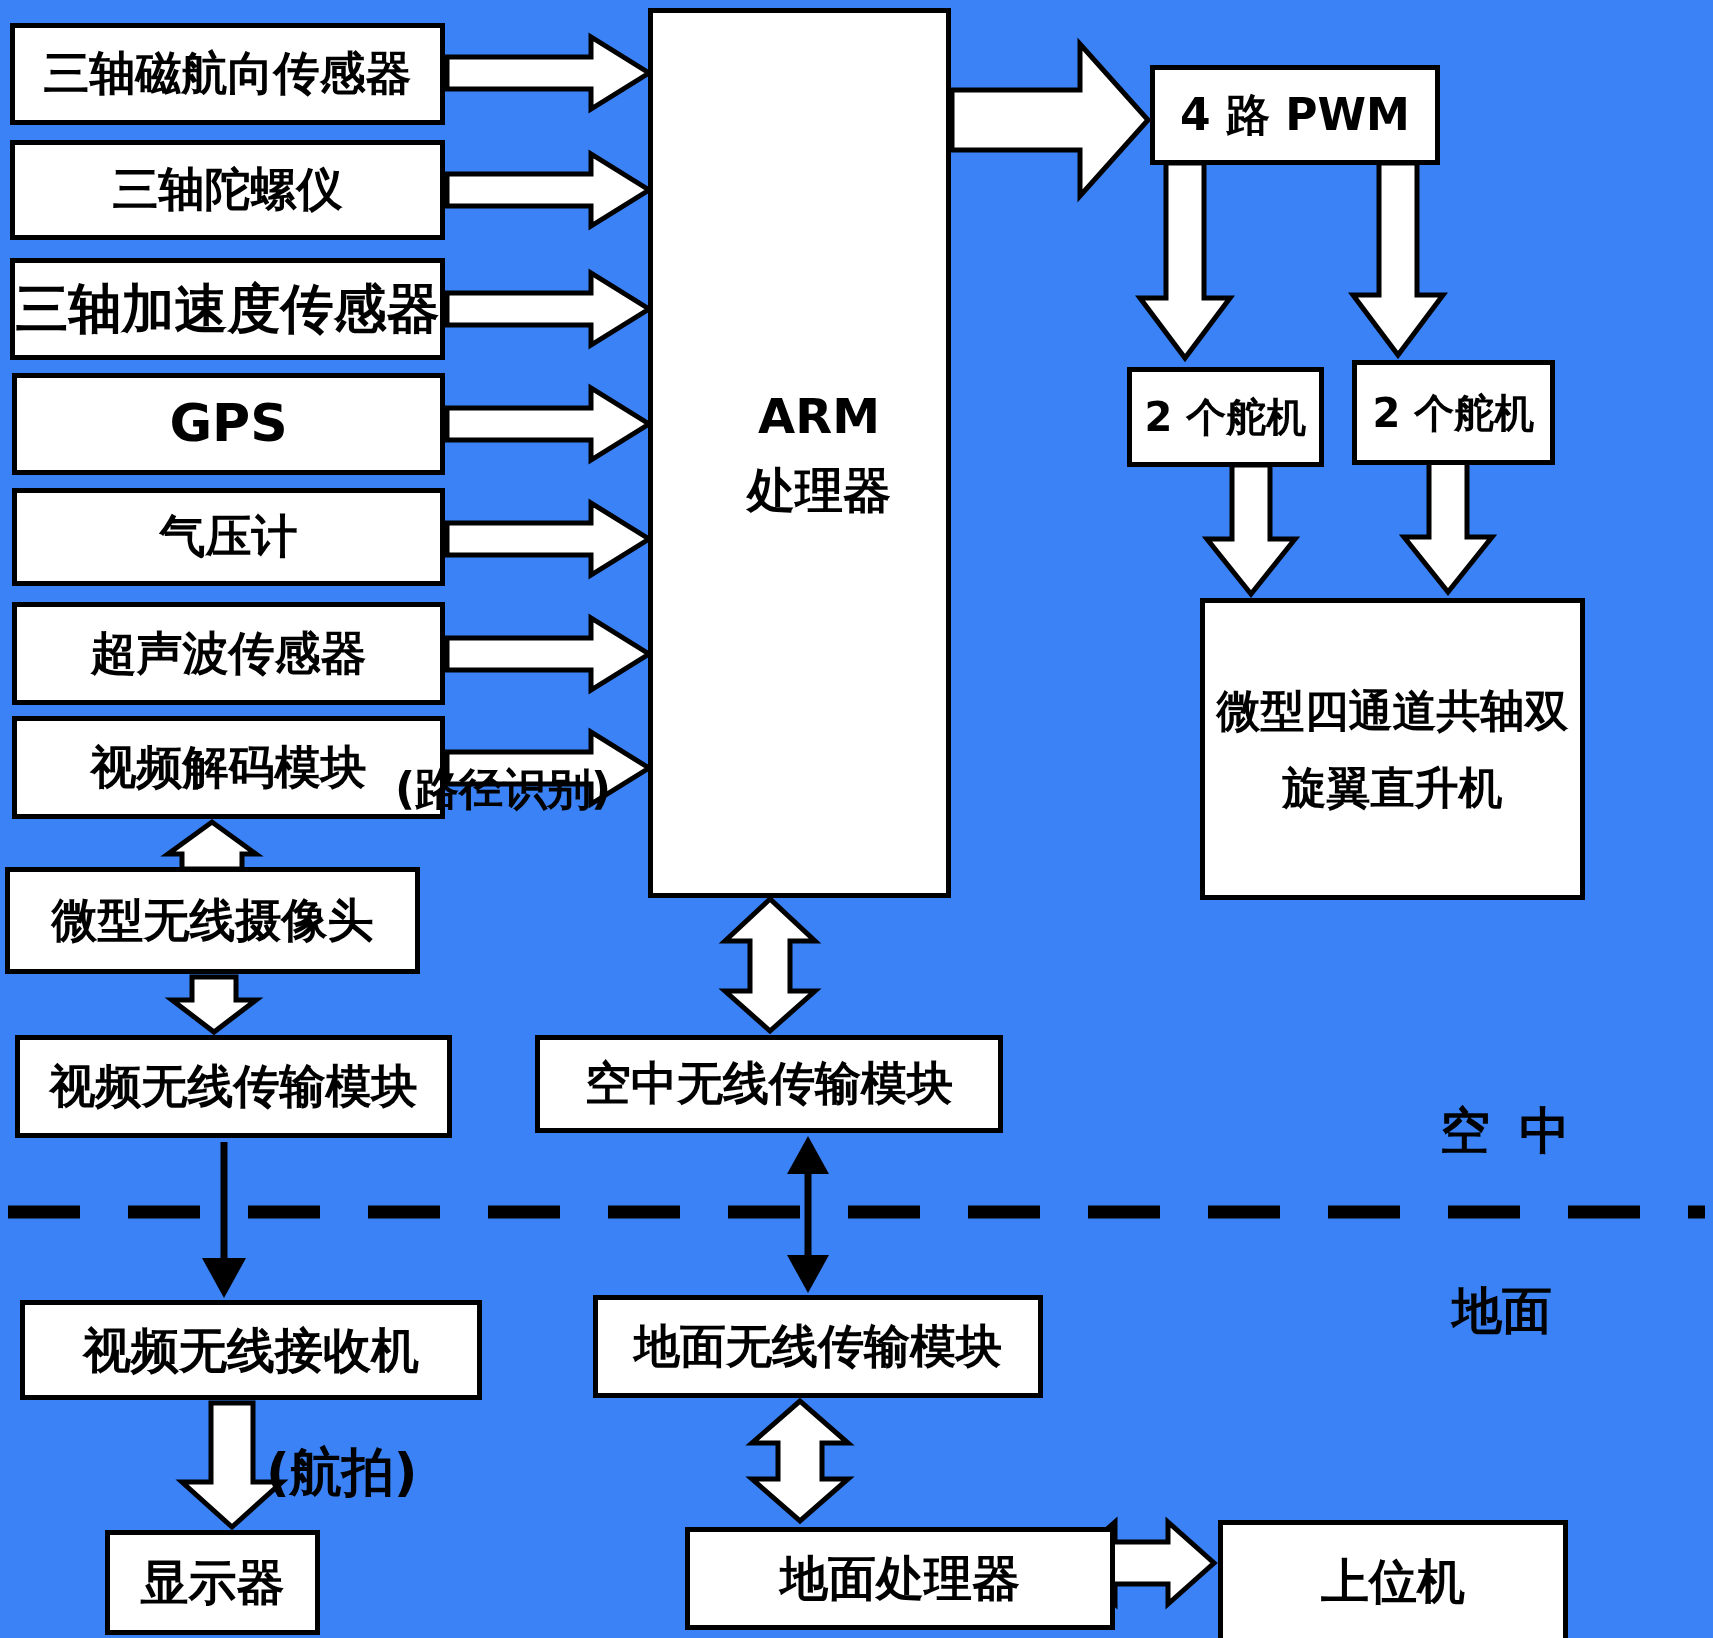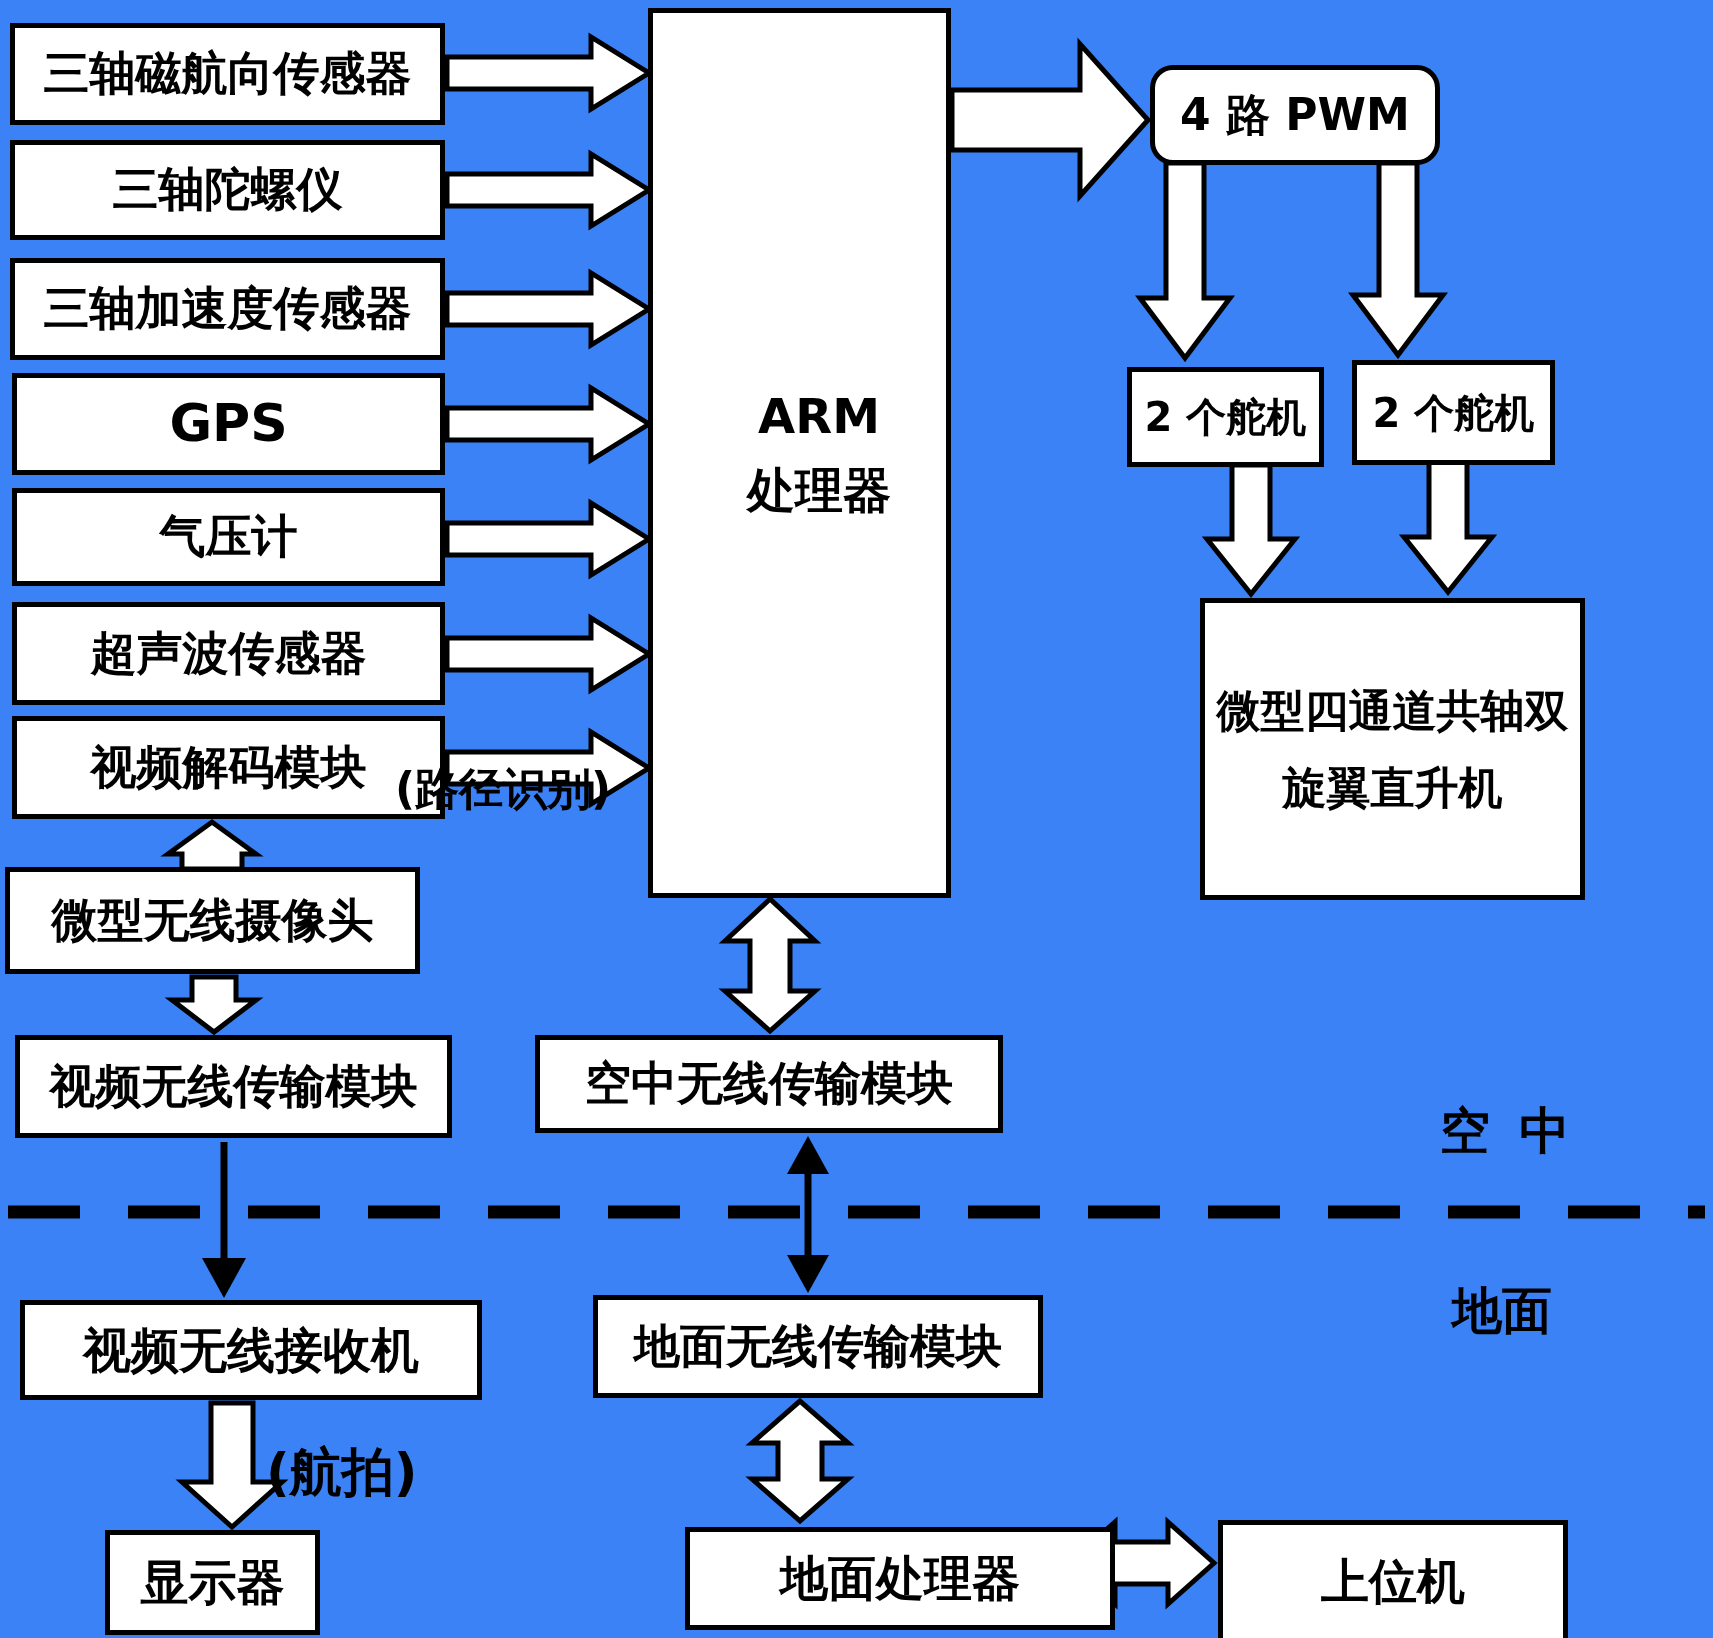--- a/index.html
+++ b/index.html
@@ -67,21 +67,21 @@
       <path class="solidhead" d="M808,1293 L787,1255 H829 Z"></path>
     </g>
   </svg>
 
   <div class="box" style="left:10px;top:23px;width:435px;height:102px;font-size:46px;">
     <span>三轴磁航向传感器</span>
   </div>
   <div class="box" style="left:10px;top:140px;width:435px;height:100px;font-size:46px;">
     <span>三轴陀螺仪</span>
   </div>
-  <div class="box" style="left:10px;top:258px;width:435px;height:102px;font-size:46px;">
+  <div class="box" style="left:10px;top:258px;width:435px;height:102px;font-size:53px;">
     <span>三轴加速度传感器</span>
   </div>
   <div class="box" style="left:12px;top:373px;width:433px;height:102px;font-size:52px;">
     <span>GPS</span>
   </div>
   <div class="box" style="left:12px;top:488px;width:433px;height:98px;font-size:46px;">
     <span>气压计</span>
   </div>
   <div class="box" style="left:12px;top:602px;width:433px;height:103px;font-size:46px;">
     <span>超声波传感器</span>
@@ -101,21 +101,21 @@
   </div>
   <div class="box" style="left:105px;top:1530px;width:215px;height:105px;font-size:48px;">
     <span>显示器</span>
   </div>
 
   <div class="box" style="left:648px;top:8px;width:303px;height:890px;font-size:48px;line-height:1.55;padding-left:39px;">
     <span>ARM</span>
     <span>处理器</span>
   </div>
 
-  <div class="box" style="left:1150px;top:65px;width:290px;height:100px;font-size:44px;border-radius:23px;">
+  <div class="box" style="left:1150px;top:65px;width:290px;height:100px;font-size:44px;">
     <span>4 路 PWM</span>
   </div>
   <div class="box" style="left:1127px;top:367px;width:197px;height:100px;font-size:40px;">
     <span>2 个舵机</span>
   </div>
   <div class="box" style="left:1352px;top:360px;width:203px;height:105px;font-size:40px;">
     <span>2 个舵机</span>
   </div>
   <div class="box" style="left:1200px;top:598px;width:385px;height:302px;font-size:44px;line-height:1.75;">
     <span>微型四通道共轴双</span>

